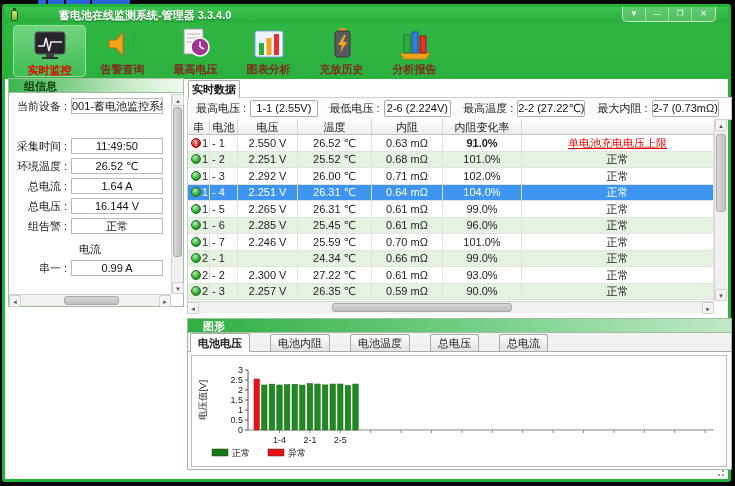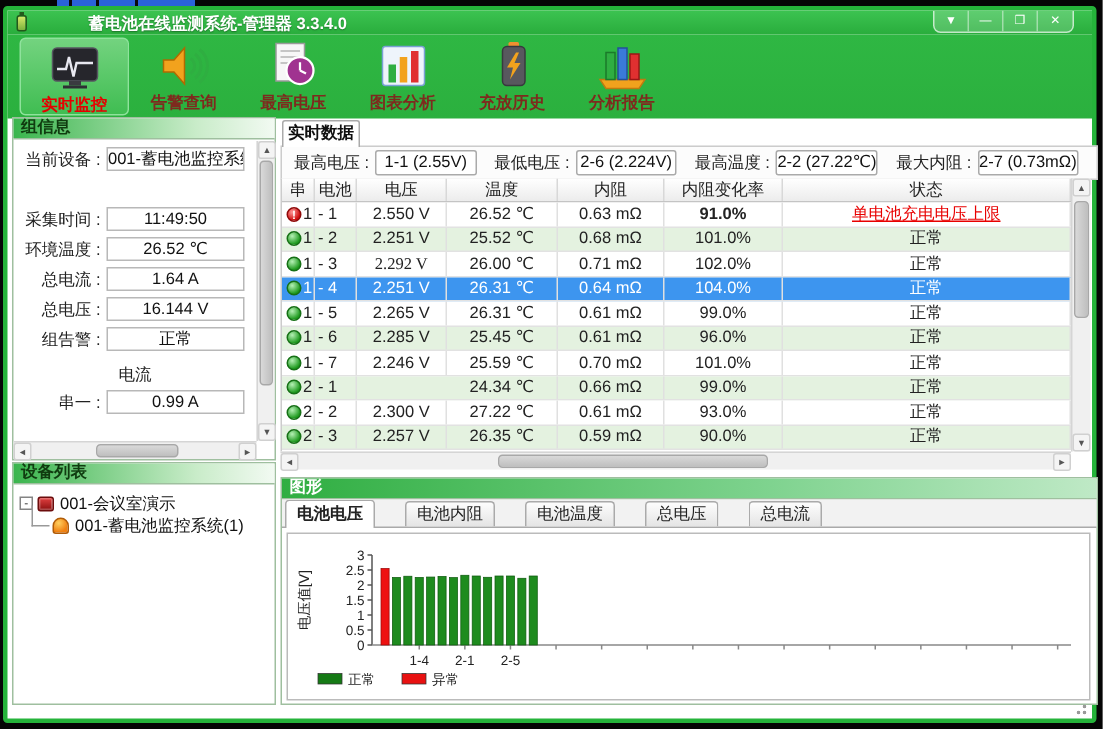--- a/index.html
+++ b/index.html
@@ -25,22 +25,22 @@
   
   .toolbar { position:absolute; left:0; top:16px; width:723px; height:56px;
     background:linear-gradient(#2fb743,#2bb03e); display:flex; align-items:flex-start; padding:2px 0 0 8px; }
   .tb-item { width:73px; height:52px; display:flex; flex-direction:column; align-items:center; justify-content:flex-start; border-radius:4px; }
   .tb-item.selected { background:linear-gradient(#73d37f,#40bd52); border:1px solid #8fe29c; }
   .tb-icon { width:38px; height:38px; display:flex; align-items:center; justify-content:center; }
   .tb-label { font-size:11px; font-weight:bold; color:#7e2a1e; line-height:12px; }
   .tb-item.selected .tb-label { color:#e60000; }
   
   .panel { position:absolute; background:#fff; border:1px solid #9fbf9f; }
-  .panel-header { height:14px; line-height:14px; padding-left:5px; font-size:11px; font-weight:bold; color:#103c10;
-    background:linear-gradient(90deg,#3ab54d,#c9ecc9 70%,#f2faf2); border-bottom:1px solid #9fbf9f;font-family:Liberation Mono, monospace; }
+  .panel-header { height:14px; line-height:14px; padding-left:15px; font-size:11px; font-weight:bold; color:#103c10;
+    background:linear-gradient(90deg,#3ab54d,#c9ecc9 70%,#f2faf2); border-bottom:1px solid #9fbf9f; }
   .panel-header.light-text { color:#fff; background:linear-gradient(90deg,#2fae41,#7fd38f 60%,#bfe9c6); }
   
   .gi-body { position:absolute; left:0; top:15px; right:12px; bottom:12px; overflow:hidden; }
   .gi-row { display:flex; align-items:center; margin:4px 0 0 0; height:16px; }
   .gi-label { width:62px; text-align:right; font-size:11px; color:#222; padding-right:4px; white-space:nowrap; }
   .gi-box { width:92px; height:16px; border:1px solid #b8b8b8; background:#fff; font-size:11px;
     text-align:center; line-height:14px; color:#111; white-space:nowrap; overflow:hidden; }
   .gi-section { text-align:center; font-size:11px; color:#222; margin-top:8px; height:14px; }
   .spacer20 { height:20px; }
   
@@ -233,35 +233,20 @@
         <div class="sb-thumb" style="top:13px;left:1px;width:9px;height:150px;"></div>
         <div class="sb-arrow" style="bottom:0;left:0;">▼</div>
       </div>
       <div class="hscroll" style="left:0;right:12px;bottom:0;">
         <div class="sb-arrow" style="left:0;top:0;">◄</div>
         <div class="sb-thumb" style="left:55px;top:1px;width:55px;height:9px;"></div>
         <div class="sb-arrow" style="right:0;top:0;">►</div>
       </div>
     </div>
 
-    <div class="panel" style="left:3px;top:301px;width:176px;height:162px;">
-      <div class="panel-header">设备列表</div>
-      <div class="tree">
-        <div class="tree-row">
-          <span class="expander">-</span>
-          <span class="node-icon-root"></span>
-          <span>001-会议室演示</span>
-        </div>
-        <div class="tree-row">
-          <span class="elbow"></span>
-          <span class="node-icon-alarm"></span>
-          <span>001-蓄电池监控系统(1)</span>
-        </div>
-      </div>
-    </div>
 
     <div class="rt-tab">实时数据</div>
     <div class="stats-bar" id="stats-bar">
         <span class="stat-label">最高电压 :</span>
         <span class="stat-box">1-1 (2.55V)</span>
         <span class="stat-label">最低电压 :</span>
         <span class="stat-box">2-6 (2.224V)</span>
         <span class="stat-label">最高温度 :</span>
         <span class="stat-box">2-2 (27.22℃)</span>
         <span class="stat-label">最大内阻 :</span>
@@ -269,21 +254,20 @@
       </div>
 
     <div class="rt-table" id="rt-table">
         <div class="t-header">
           <div class="t-hcell" style="width: 22px;">串</div>
           <div class="t-hcell" style="width: 28px;">电池</div>
           <div class="t-hcell" style="width: 60px;">电压</div>
           <div class="t-hcell" style="width: 74px;">温度</div>
           <div class="t-hcell" style="width: 71px;">内阻</div>
           <div class="t-hcell" style="width: 79px;">内阻变化率</div>
-          <div class="t-hcell" style="width: 192px;">状态</div>
         </div>
         <div class="t-row">
           <div class="t-cell left" style="width: 22px;">
             <span class="led alarm">!</span>
             <span>1</span>
           </div>
           <div class="t-cell left" style="width: 28px;">- 1</div>
           <div class="t-cell" style="width: 60px;">2.550 V</div>
           <div class="t-cell" style="width: 74px;">26.52 ℃</div>
           <div class="t-cell" style="width: 71px;">0.63 mΩ</div>
@@ -301,21 +285,21 @@
           <div class="t-cell" style="width: 71px;">0.68 mΩ</div>
           <div class="t-cell" style="width: 79px;">101.0%</div>
           <div class="t-cell" style="width: 192px;">正常</div>
         </div>
         <div class="t-row">
           <div class="t-cell left" style="width: 22px;">
             <span class="led ok"></span>
             <span>1</span>
           </div>
           <div class="t-cell left" style="width: 28px;">- 3</div>
-          <div class="t-cell" style="width: 60px; font-family: Liberation Serif, serif;">2.292 V</div>
+          <div class="t-cell" style="width: 60px;">2.292 V</div>
           <div class="t-cell" style="width: 74px;">26.00 ℃</div>
           <div class="t-cell" style="width: 71px;">0.71 mΩ</div>
           <div class="t-cell" style="width: 79px;">102.0%</div>
           <div class="t-cell" style="width: 192px;">正常</div>
         </div>
         <div class="t-row alt selected">
           <div class="t-cell left" style="width: 22px;">
             <span class="led ok"></span>
             <span>1</span>
           </div>

